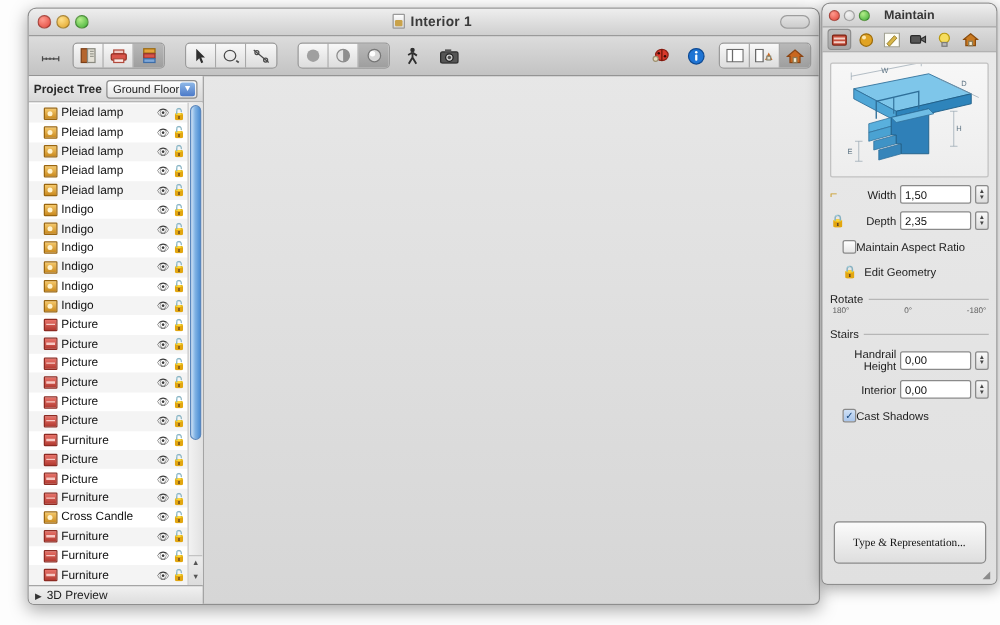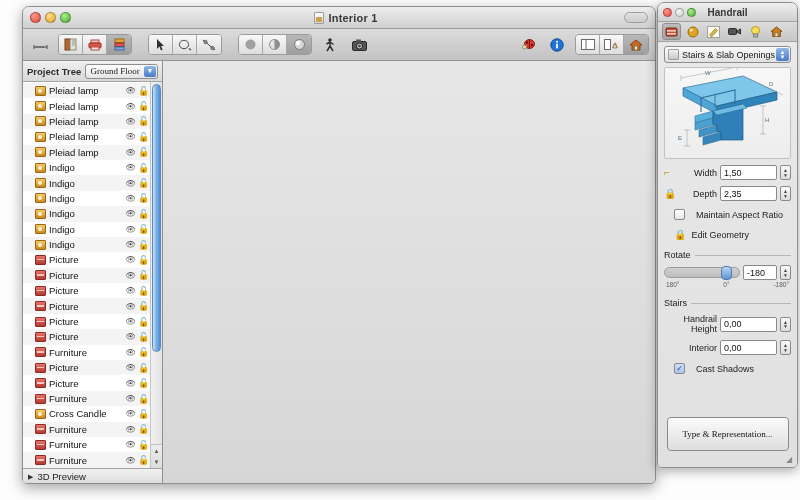--- a/index.html
+++ b/index.html
@@ -97,21 +97,21 @@
     padding: 0 4px;
     background: linear-gradient(#f0f0f0,#d8d8d8);
     border-bottom: 1px solid #a5a5a5;
   }
   .lp-title { font-size: 9.5px; font-weight: bold; color: #2b2b2b; white-space: nowrap; }
   .lp-select {
     flex: 1; height: 15px; display: flex; align-items: center;
     border: 1px solid #8d8d8d; border-radius: 3px;
     background: linear-gradient(#ffffff,#e4e4e4);
     font-size: 9px; color: #1a1a1a; padding: 0 1px 0 4px; position: relative;
-    white-space: nowrap; overflow: hidden; font-family: Liberation Serif, serif;
+    white-space: nowrap; overflow: hidden;
   }
   .lp-select .arrowbox {
     position: absolute; right: 1px; top: 1px; bottom: 1px; width: 12px;
     background: linear-gradient(#8fb9e8,#4b79c8);
     border-radius: 2px; color:#fff; font-size:7px;
     display:flex; align-items:center; justify-content:center;
   }
   .tree {
     flex: 1; background: #ffffff; overflow: hidden; position: relative;
     display: flex;
@@ -243,21 +243,21 @@
     width: 57px; height: 15px; border:1px solid #8a8a8a; border-radius:2px;
     background:#fff; font-size:9px; color:#111; padding-left:3px;
     display:flex; align-items:center;
   }
   .stepper {
     width: 11px; height: 15px; border:1px solid #8a8a8a; border-radius:2px;
     background: linear-gradient(#fafafa,#dcdcdc);
     display:flex; flex-direction:column; align-items:center; justify-content:center;
     font-size:5px; color:#444; line-height:.9;
   }
-  .chkrow { display:flex; align-items:center; gap:11px; margin-top:8px; padding-left:10px; }
+  .chkrow { display:flex; align-items:center; gap:0; margin-top:8px; padding-left:10px; }
   .chk {
     width: 11px; height: 11px; border:1px solid #8a8a8a; border-radius:2px;
     background: linear-gradient(#ffffff,#e6e6e6);
     display:flex; align-items:center; justify-content:center;
     font-size:8px; color:#14447a;
   }
   .chk.checked { background: linear-gradient(#cfe0f5,#a9c6ec); }
   .chktext { font-size:9px; color:#1c1c1c; }
   .linkrow { display:flex; align-items:center; gap:5px; margin-top:9px; padding-left:10px; }
   .lockico { font-size:10px; color:#c9991f; }
@@ -881,21 +881,21 @@
   </div>
 
   <div id="inspector">
 
     <div class="insp-title">
       <div class="traffic">
         <div class="tl r"></div>
         <div class="tl y"></div>
         <div class="tl g"></div>
       </div>
-      <div class="insp-label">Handrail</div>
+      <div class="insp-label">Maintain</div>
     </div>
 
     <div class="insp-icons">
       <div class="ibtn sel">
         <svg width="13" height="12" viewBox="0 0 13 12">
           <rect x="1" y="2" width="11" height="8" rx="1" fill="#c74f3c" stroke="#7e2414"></rect>
           <rect x="2" y="4" width="9" height="1.6" fill="#f3cfc6"></rect>
           <rect x="2" y="7" width="9" height="1.6" fill="#f3cfc6"></rect>
         </svg>
       </div>
@@ -926,28 +926,20 @@
       <div class="ibtn">
         <svg width="13" height="12" viewBox="0 0 13 12">
           <path d="M6.5 1 L12 5.5 H10.3 V10.5 H2.7 V5.5 H1 Z" fill="#c97a22" stroke="#8a4b0c"></path>
           <rect x="5" y="7" width="3" height="3.5" fill="#f2ead0" stroke="#8a7a56"></rect>
         </svg>
       </div>
     </div>
 
     <div class="insp-body">
 
-      <div class="combo">
-        <span class="ci"></span>
-        <span>Stairs &amp; Slab Openings</span>
-        <span class="arrowbox">
-            <span>▲</span>
-            <span>▼</span>
-          </span>
-      </div>
 
       <div class="preview">
         <svg width="129" height="90" viewBox="0 0 129 90">
 
           <polygon points="18,20 78,8 112,24 52,38" fill="#7ec6ea" stroke="#2f6f99" stroke-width="0.7"></polygon>
           <polygon points="18,20 52,38 52,46 18,28" fill="#4fa6d6" stroke="#2f6f99" stroke-width="0.7"></polygon>
           <polygon points="52,38 112,24 112,32 52,46" fill="#2e84bb" stroke="#1d5b85" stroke-width="0.7"></polygon>
 
           <polygon points="30,48 48,43 48,50 30,55" fill="#59b0dd" stroke="#2f6f99" stroke-width="0.6"></polygon>
           <polygon points="30,55 48,50 48,57 30,62" fill="#4aa2d2" stroke="#2f6f99" stroke-width="0.6"></polygon>
@@ -1001,30 +993,20 @@
       <div class="linkrow">
         <span class="lockico">🔒</span>
         <span class="chktext">Edit Geometry</span>
       </div>
 
       <div class="grouphdr">
         <span>Rotate</span>
         <span class="rule"></span>
       </div>
 
-      <div class="slider-wrap">
-        <div class="slider">
-          <div class="knob"></div>
-        </div>
-        <span class="finput" style="width:34px">-180</span>
-        <span class="stepper">
-            <span>▲</span>
-            <span>▼</span>
-          </span>
-      </div>
       <div class="ticks">
         <span>180°</span>
         <span>0°</span>
         <span>-180°</span>
       </div>
 
       <div class="grouphdr">
         <span>Stairs</span>
         <span class="rule"></span>
       </div>

